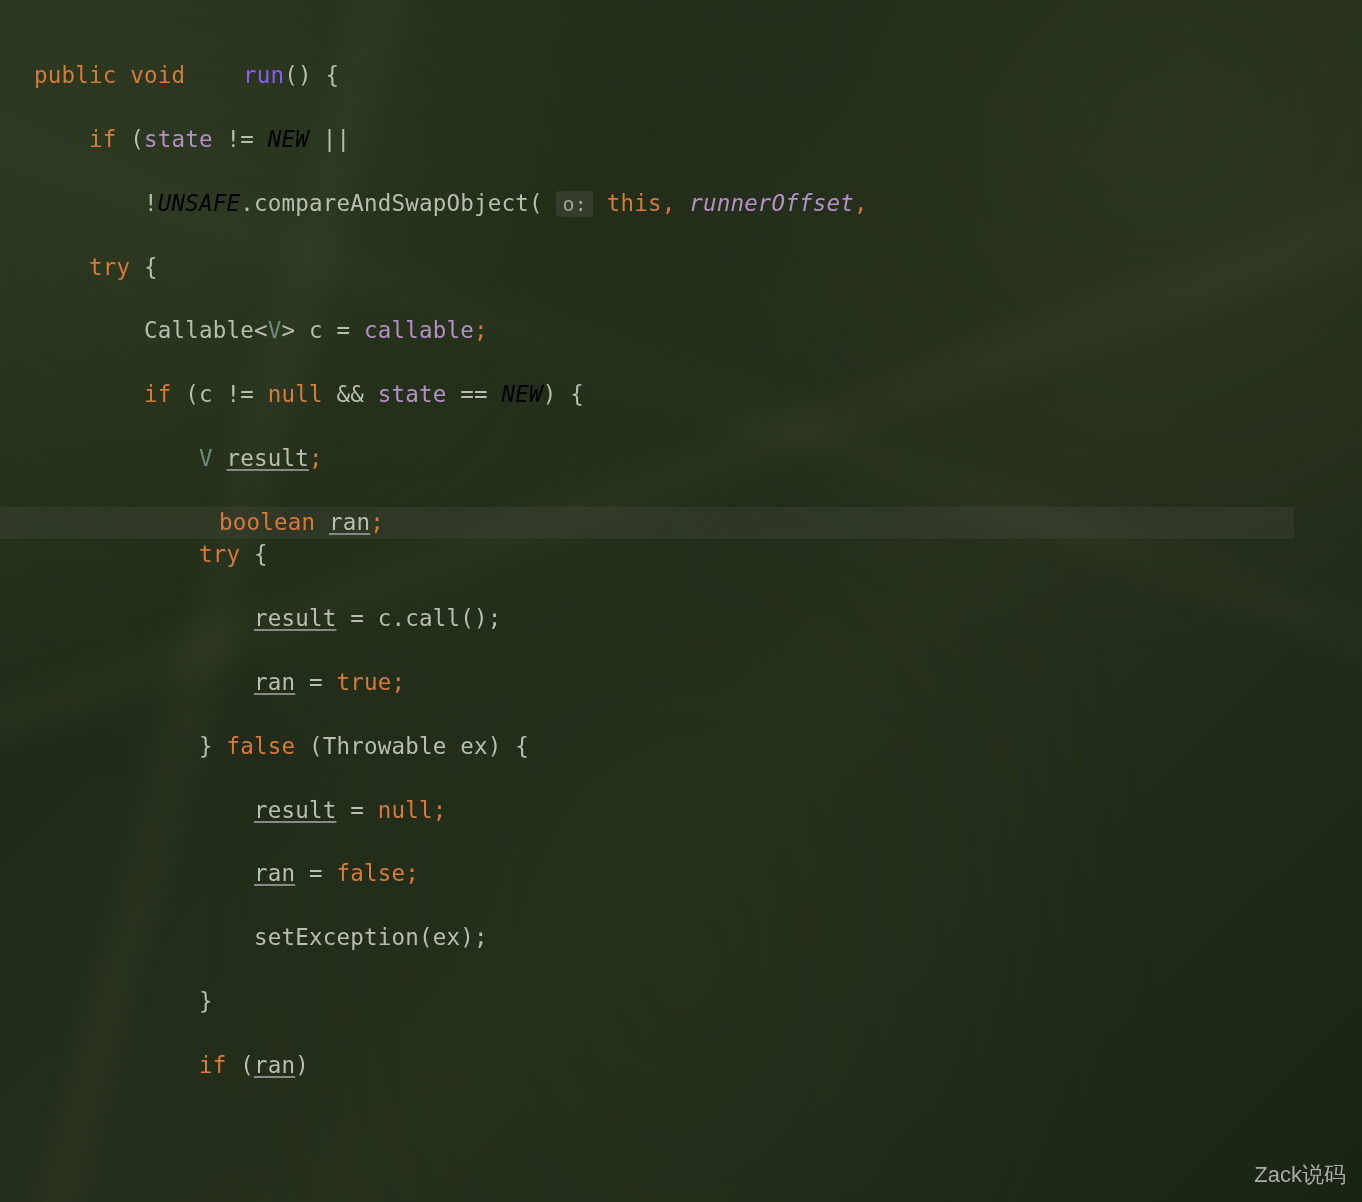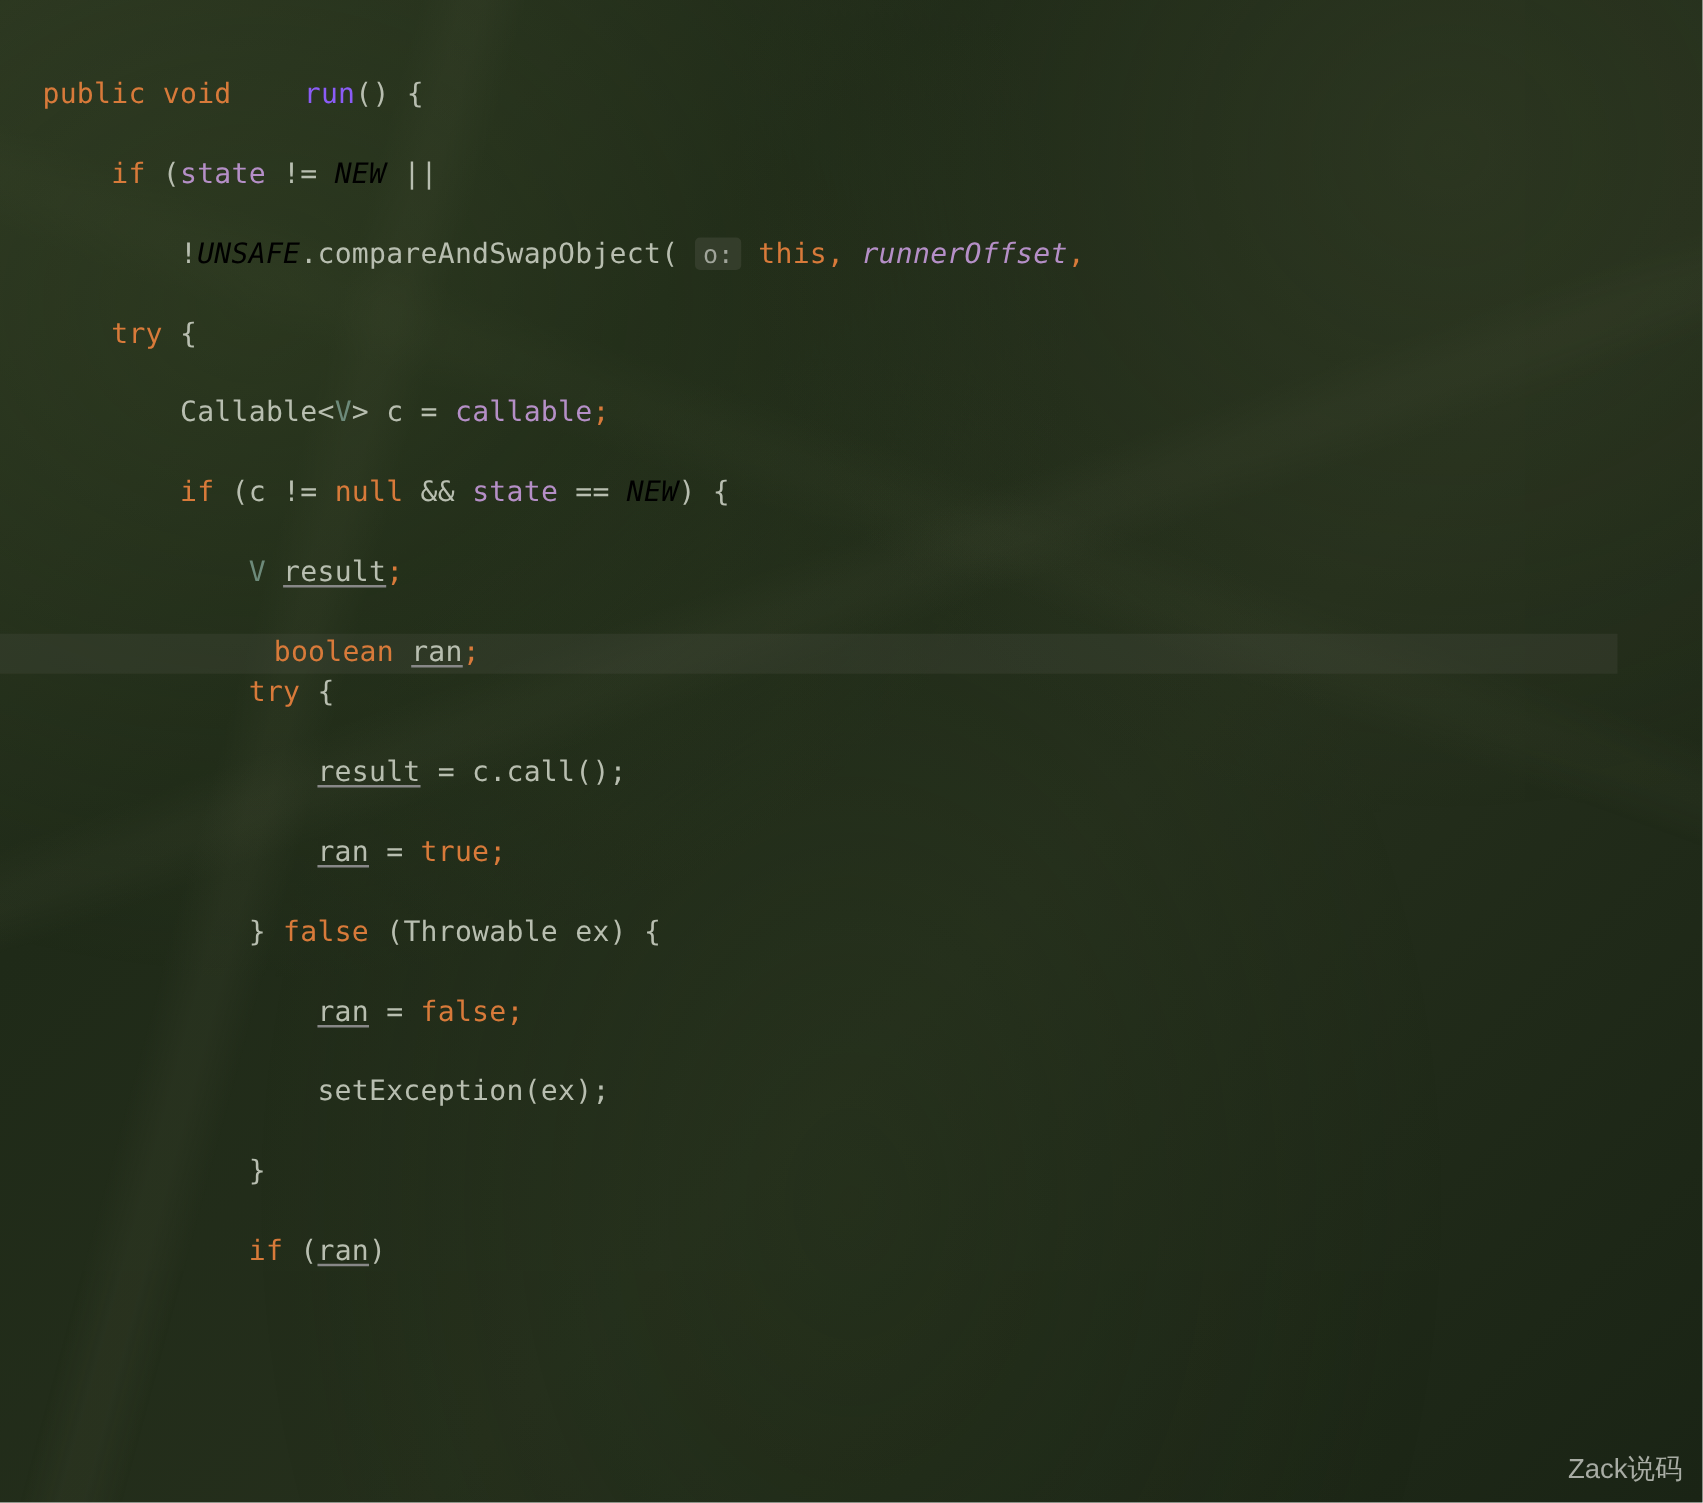--- a/index.html
+++ b/index.html
@@ -76,20 +76,21 @@
 <span class="code-line"><span>        </span><span class="default">!</span><span class="const-italic">UNSAFE</span><span class="default">.</span><span class="default">compareAndSwapObject</span><span class="paren">( </span><span class="hint-box">o:</span> <span class="kw">this</span><span class="kw">, </span><span class="param-italic">runnerOffset</span><span class="kw">,</span></span>
 <span class="code-line"><span>    </span><span class="kw">try</span><span class="paren"> {</span></span>
 <span class="code-line"><span>        </span><span class="default">Callable</span><span class="default">&lt;</span><span class="generic">V</span><span class="default">&gt;</span><span> </span><span class="default">c</span><span class="default"> = </span><span class="field">callable</span><span class="kw">;</span></span>
 <span class="code-line"><span>        </span><span class="kw">if</span><span class="paren"> (</span><span class="default">c</span><span class="default"> != </span><span class="kw">null</span><span class="default"> &amp;&amp; </span><span class="field">state</span><span class="default"> == </span><span class="const-italic">NEW</span><span class="paren">) {</span></span>
 <span class="code-line"><span>            </span><span class="generic">V</span><span> </span><span class="default underline">result</span><span class="kw">;</span></span>
 <span class="code-line highlighted-line"><span>            </span><span class="kw">boolean</span><span> </span><span class="default underline">ran</span><span class="kw">;</span></span>
 <span class="code-line"><span>            </span><span class="kw">try</span><span class="paren"> {</span></span>
 <span class="code-line"><span>                </span><span class="default underline">result</span><span class="default"> = </span><span class="default">c</span><span class="default">.</span><span class="default">call</span><span class="paren">();</span></span>
 <span class="code-line"><span>                </span><span class="default underline">ran</span><span class="default"> = </span><span class="kw">true</span><span class="kw">;</span></span>
 <span class="code-line"><span>            </span><span class="paren">}</span><span> </span><span class="kw">false</span><span class="paren"> (</span><span class="default">Throwable</span><span> </span><span class="default">ex</span><span class="paren">) {</span></span>
+<span class="code-line"><span>                </span><span class="default underline">result</span><span class="default"> = </span><span class="kw">null</span><span class="kw">;</span></span>
 <span class="code-line"><span>                </span><span class="default underline">ran</span><span class="default"> = </span><span class="kw">false</span><span class="kw">;</span></span>
 <span class="code-line"><span>                </span><span class="default">setException</span><span class="paren">(</span><span class="default">ex</span><span class="paren">);</span></span>
 <span class="code-line"><span>            </span><span class="paren">}</span></span>
 <span class="code-line"><span>            </span><span class="kw">if</span><span class="paren"> (</span><span class="default underline">ran</span><span class="paren">)</span></span>
 
 
 
 
 
 

